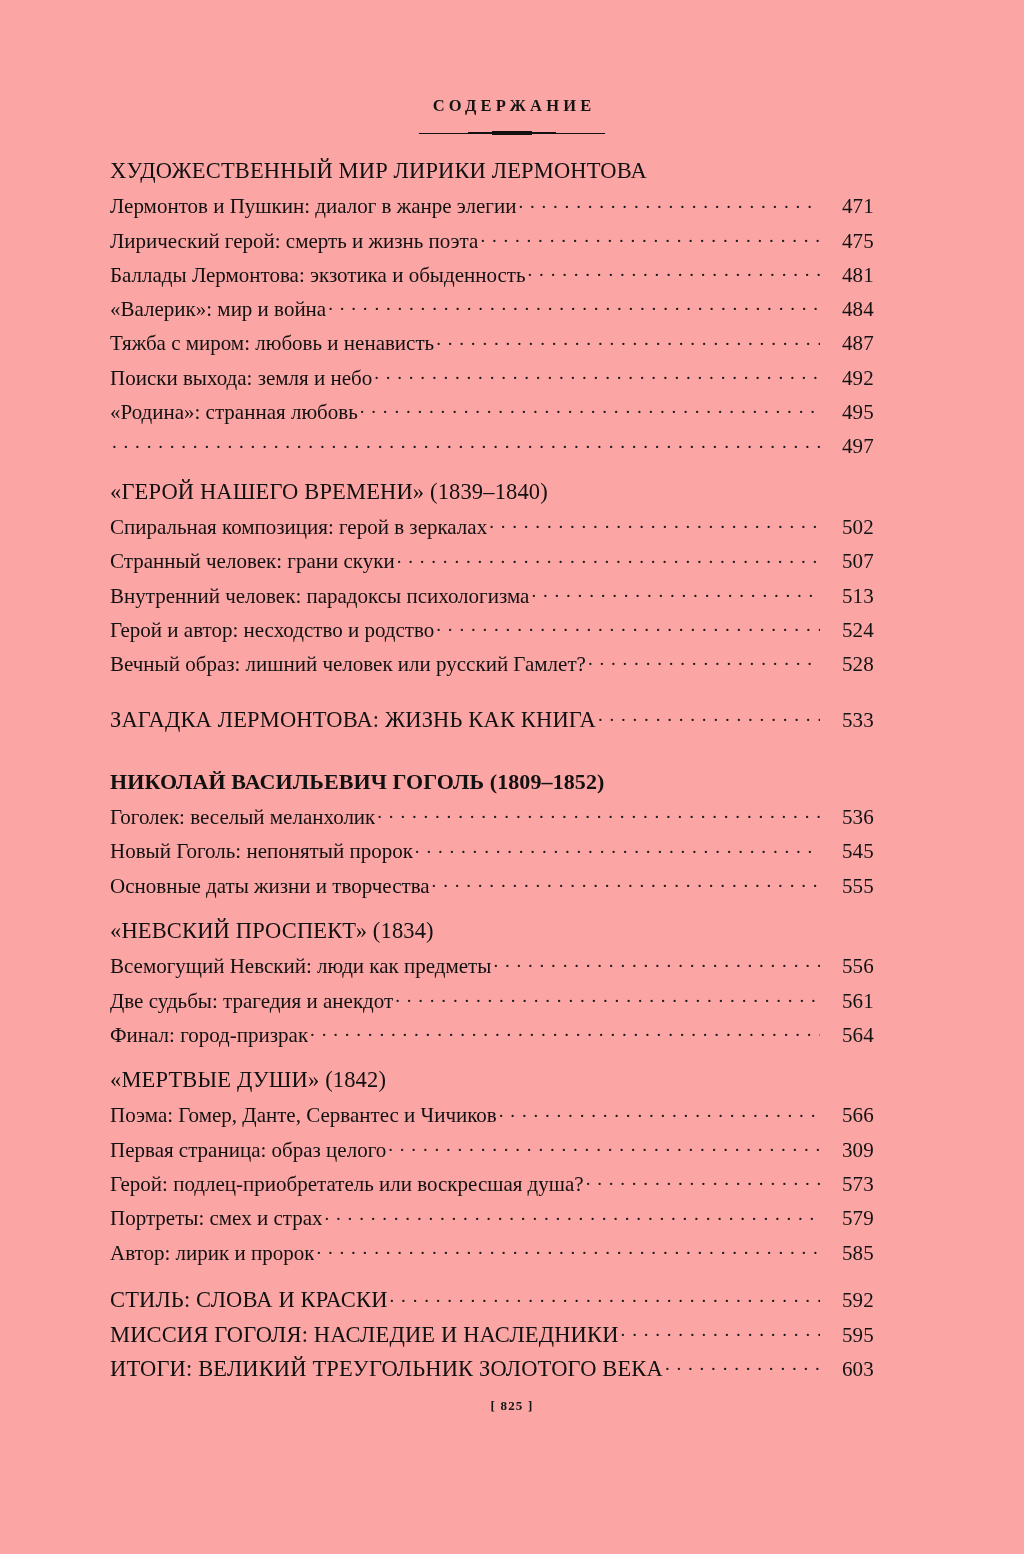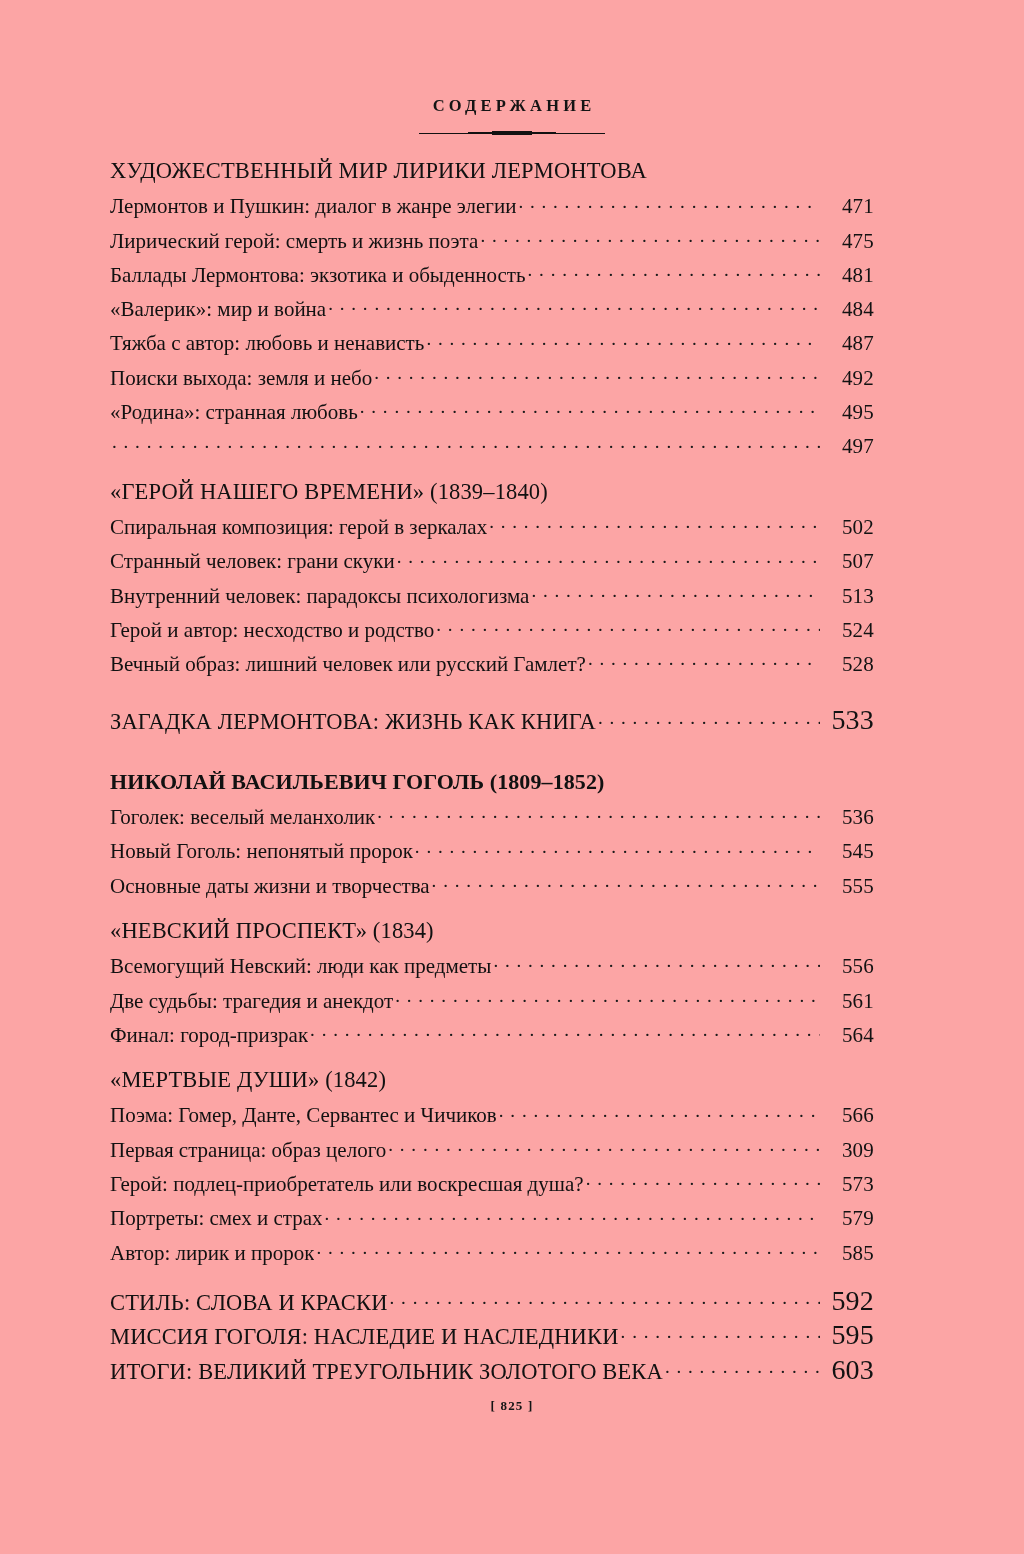--- a/index.html
+++ b/index.html
@@ -118,21 +118,21 @@
     font-size: 22.5px;
     letter-spacing: 0.15px;
   }
 
   
   .head-num {
     height: 34.3px;
     font-size: 22.5px;
     letter-spacing: 0.15px;
   }
-  .head-num .pnum { font-size: 28px; }
+  .head-num .pnum { font-size: 21px; }
   .head-num .leader::before { letter-spacing: 6.8px; }
 
   
   .head-author {
     height: 34.3px;
     font-size: 22px;
     font-weight: bold;
     letter-spacing: 0.1px;
   }
 
@@ -191,21 +191,21 @@
       <span class="title">Баллады Лермонтова: экзотика и обыденность</span>
       <span class="leader"></span>
       <span class="pnum">481</span>
     </div>
     <div class="row entry">
       <span class="title">«Валерик»: мир и война</span>
       <span class="leader"></span>
       <span class="pnum">484</span>
     </div>
     <div class="row entry">
-      <span class="title">Тяжба с автор: любовь и ненависть</span>
+      <span class="title">Тяжба с миром: любовь и ненависть</span>
       <span class="leader"></span>
       <span class="pnum">487</span>
     </div>
     <div class="row entry">
       <span class="title">Поиски выхода: земля и небо</span>
       <span class="leader"></span>
       <span class="pnum">492</span>
     </div>
     <div class="row entry">
       <span class="title">«Родина»: странная любовь</span>

